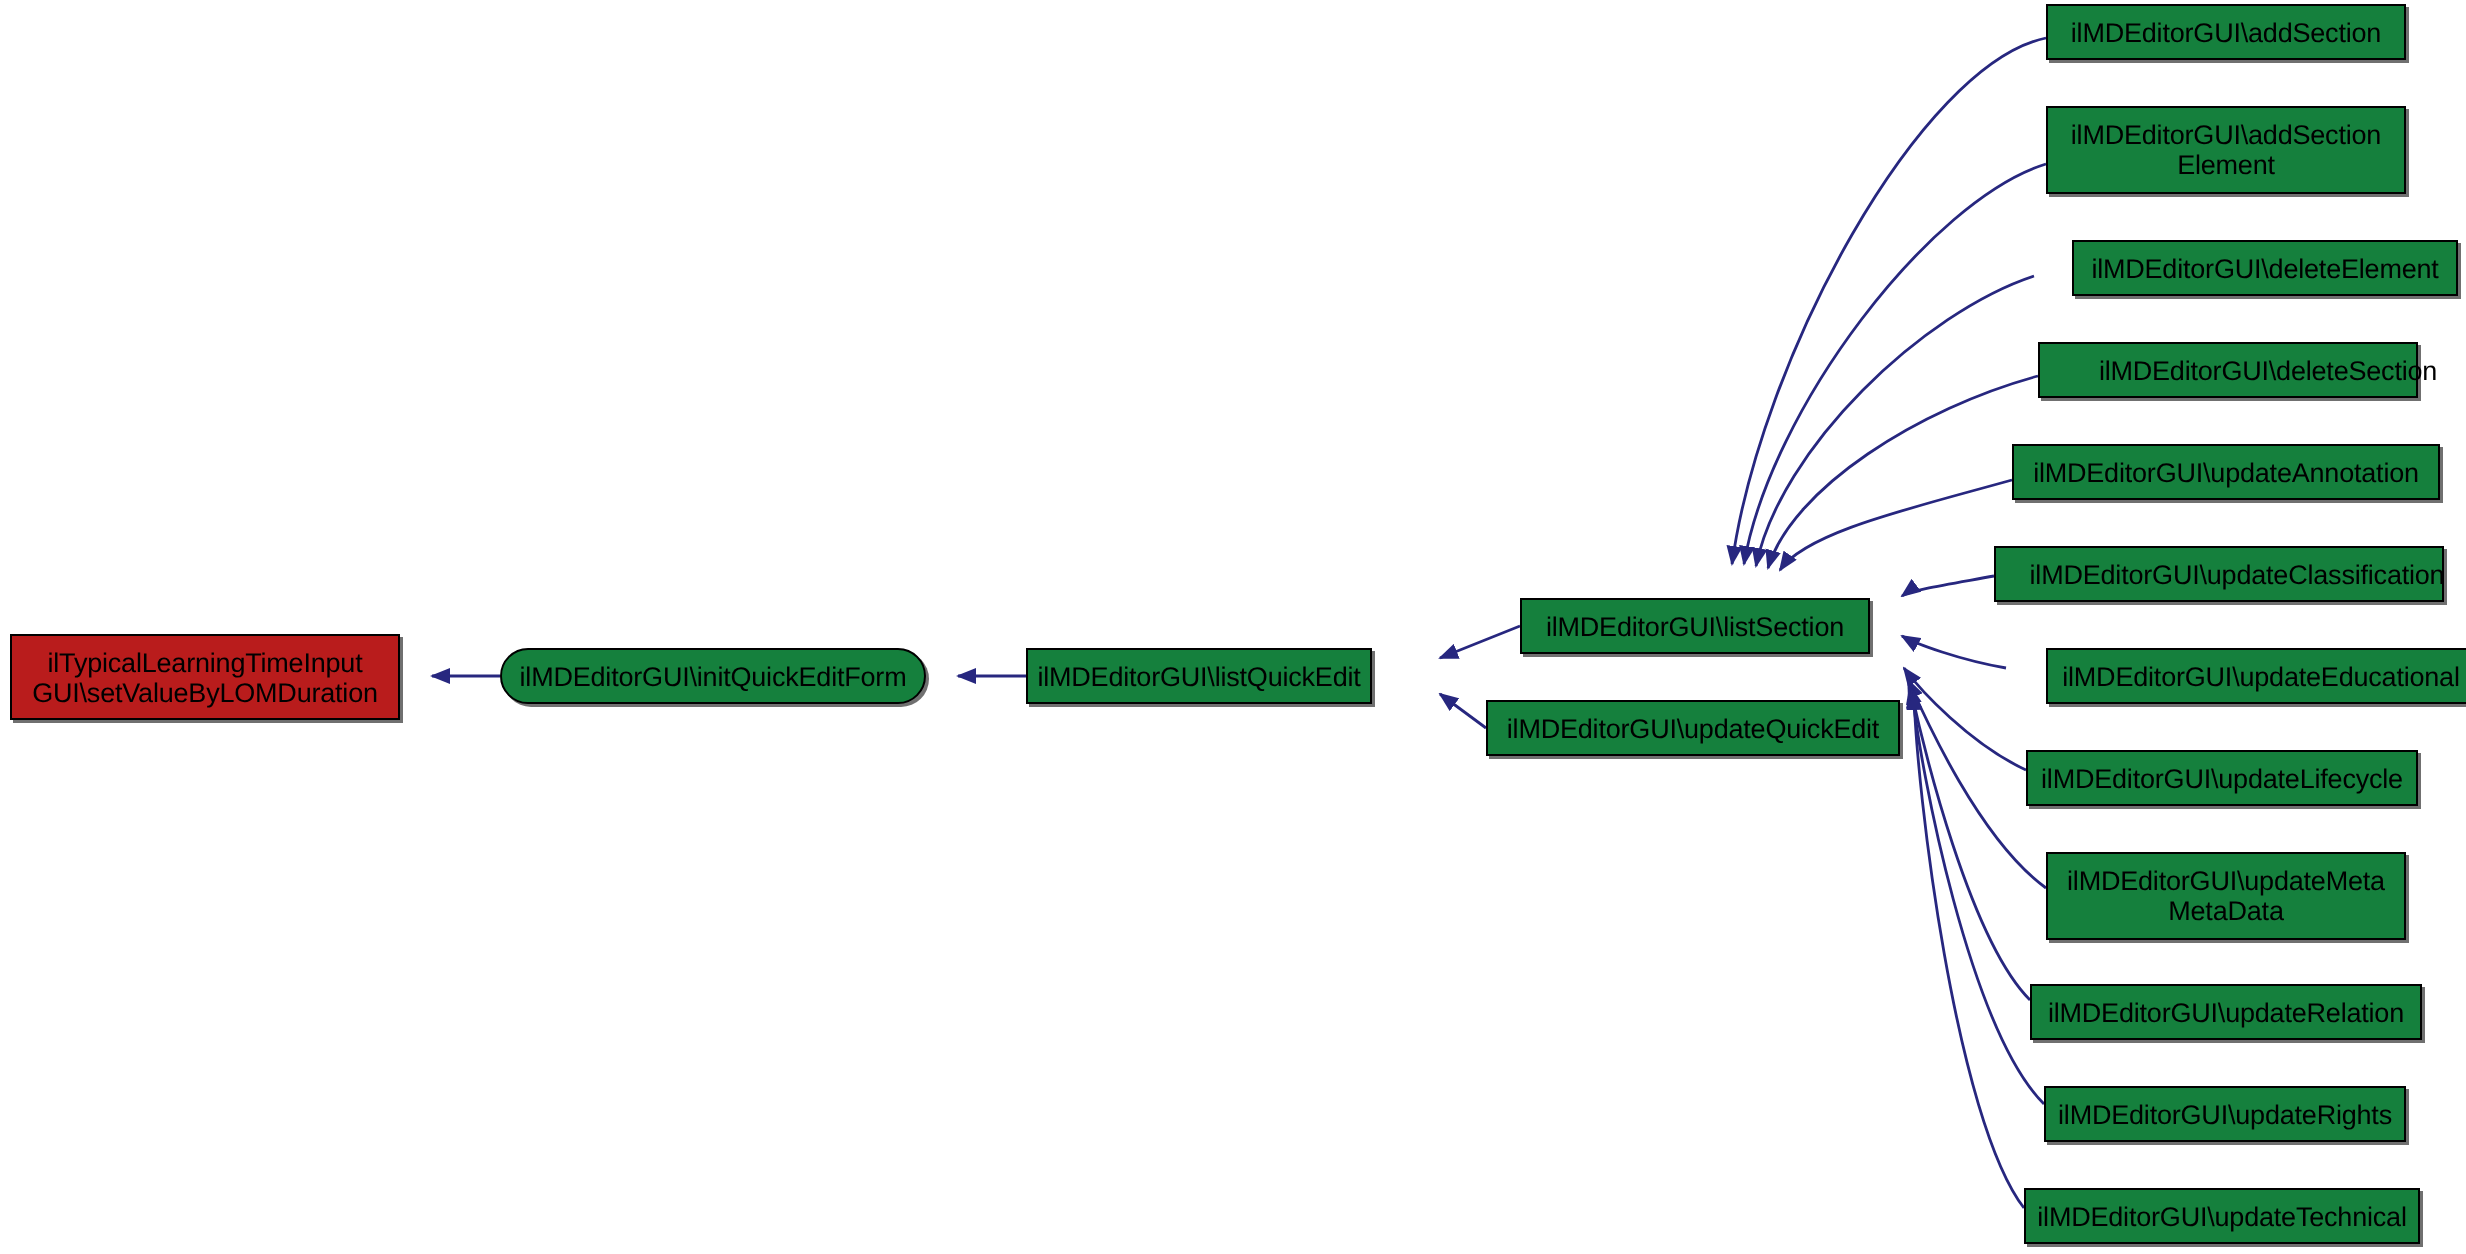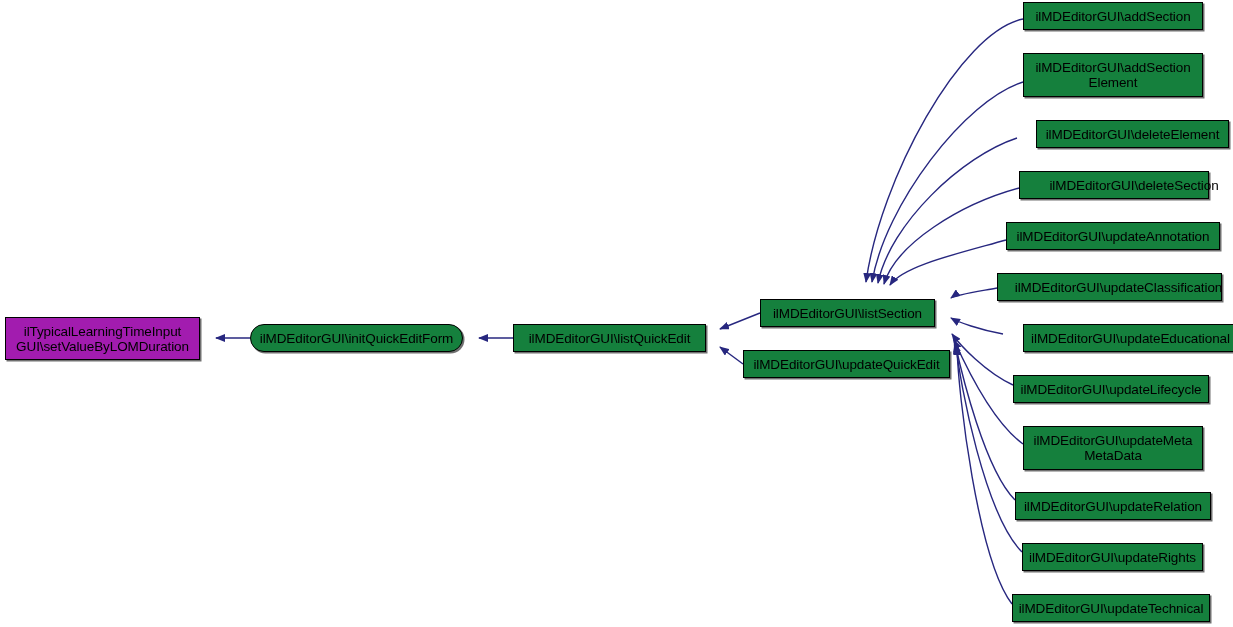--- a/index.html
+++ b/index.html
@@ -34,21 +34,21 @@
     line-height: 15px;
     display: flex;
     align-items: center;
     justify-content: center;
     text-align: center;
     white-space: pre-line;
     letter-spacing: -0.1px;
     box-shadow: 1.5px 1.5px 0 0 rgba(64,64,64,0.75);
   }
   .node.current {
-    background: #a21caf;
+    background: #b91c1c;
     border: 1px solid #000000;
   }
 </style>
 </head>
 <body>
 
 <div id="canvas">
   <svg id="edge-layer" viewBox="0 0 1233 627" width="1233" height="627" xmlns="http://www.w3.org/2000/svg">
     <defs>
       <marker id="arrowhead" markerWidth="10" markerHeight="8" refX="9" refY="4" orient="auto" markerUnits="userSpaceOnUse">
@@ -71,21 +71,21 @@
         <path d="M 1023 444 C 990 420 963 360 954 340" fill="none" stroke="#27277f" stroke-width="1.4" marker-end="url(#arrowhead)"></path>
         <path d="M 1015 500 C 985 470 962 375 955 343" fill="none" stroke="#27277f" stroke-width="1.4" marker-end="url(#arrowhead)"></path>
         <path d="M 1022 552 C 985 515 960 385 956 345" fill="none" stroke="#27277f" stroke-width="1.4" marker-end="url(#arrowhead)"></path>
         <path d="M 1012 604 C 978 560 958 395 957 346" fill="none" stroke="#27277f" stroke-width="1.4" marker-end="url(#arrowhead)"></path>
       </g>
   </svg>
   <div id="nodes-group">
       <div class="node current" style="left: 5px; top: 317px; width: 195px; height: 43px;"><span>ilTypicalLearningTimeInput
 GUI\setValueByLOMDuration</span></div>
       <div class="node" style="left: 250px; top: 324px; width: 213px; height: 28px; border-radius: 14px;"><span>ilMDEditorGUI\initQuickEditForm</span></div>
-      <div class="node" style="left: 513px; top: 324px; width: 193px; height: 28px; text-align: center;"><span>ilMDEditorGUI\listQuickEdit</span></div>
+      <div class="node" style="left: 513px; top: 324px; width: 173px; height: 28px; text-align: center;"><span>ilMDEditorGUI\listQuickEdit</span></div>
       <div class="node" style="left: 760px; top: 299px; width: 175px; height: 28px;"><span>ilMDEditorGUI\listSection</span></div>
       <div class="node" style="left: 743px; top: 350px; width: 207px; height: 28px;"><span>ilMDEditorGUI\updateQuickEdit</span></div>
       <div class="node" style="left: 1023px; top: 2px; width: 180px; height: 28px;"><span>ilMDEditorGUI\addSection</span></div>
       <div class="node" style="left: 1023px; top: 53px; width: 180px; height: 44px;"><span>ilMDEditorGUI\addSection
 Element</span></div>
       <div class="node" style="left: 1017px; top: 120px; width: 193px; height: 28px; margin-left: 19px;"><span>ilMDEditorGUI\deleteElement</span></div>
       <div class="node" style="left: 1019px; top: 171px; width: 190px; height: 28px; padding-left: 40px;"><span>ilMDEditorGUI\deleteSection</span></div>
       <div class="node" style="left: 1006px; top: 222px; width: 214px; height: 28px;"><span>ilMDEditorGUI\updateAnnotation</span></div>
       <div class="node" style="left: 997px; top: 273px; width: 225px; height: 28px; padding-left: 18px;"><span>ilMDEditorGUI\updateClassification</span></div>
       <div class="node" style="left: 1003px; top: 324px; width: 215px; height: 28px; margin-left: 20px;"><span>ilMDEditorGUI\updateEducational</span></div>

